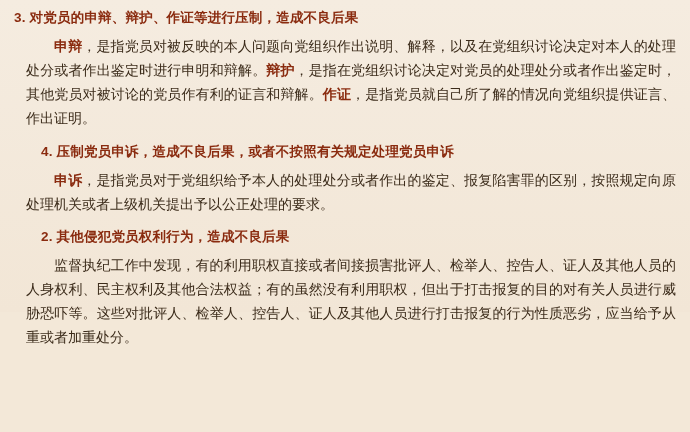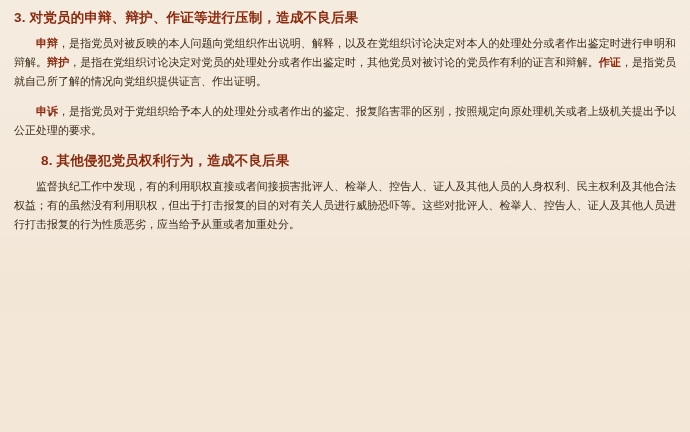--- a/index.html
+++ b/index.html
@@ -29,41 +29,42 @@
     line-height: 1.5;
     margin: 0 0 6px 0;
     text-indent: 2em;
     letter-spacing: 0.2px;
   }
   .heading.first {
     text-indent: 0;
     margin-top: 2px;
   }
   p.body {
-    font-size: 11px;
+    font-size: 14px;
     line-height: 1.72;
-    margin: 0 0 4px 0;
+    margin: 0 0 4px 12px;
     text-indent: 2em;
     text-align: justify;
     color: #3b2b1a;
   }
   .term {
     font-weight: bold;
     color: #8a2b0f;
   }
   .blockgap {
     height: 7px;
   }
 </style>
 </head>
 <body>
 
 <div class="page">
   <div id="content">
       <div class="heading first">3. 对党员的申辩、辩护、作证等进行压制，造成不良后果</div>
       <p class="body"><span class="term">申辩</span><span>，是指党员对被反映的本人问题向党组织作出说明、解释，以及在党组织讨论决定对本人的处理处分或者作出鉴定时进行申明和辩解。</span><span class="term">辩护</span><span>，是指在党组织讨论决定对党员的处理处分或者作出鉴定时，其他党员对被讨论的党员作有利的证言和辩解。</span><span class="term">作证</span><span>，是指党员就自己所了解的情况向党组织提供证言、作出证明。</span></p>
       <div class="blockgap"></div>
+      <div class="heading">4. 压制党员申诉，造成不良后果，或者不按照有关规定处理党员申诉</div>
       <p class="body"><span class="term">申诉</span><span>，是指党员对于党组织给予本人的处理处分或者作出的鉴定、报复陷害罪的区别，按照规定向原处理机关或者上级机关提出予以公正处理的要求。</span></p>
       <div class="blockgap"></div>
-      <div class="heading">8. 其他侵犯党员权利行为，造成不良后果</div>
+      <div class="heading">2. 其他侵犯党员权利行为，造成不良后果</div>
       <p class="body"><span>监督执纪工作中发现，有的利用职权直接或者间接损害批评人、检举人、控告人、证人及其他人员的人身权利、民主权利及其他合法权益；有的虽然没有利用职权，但出于打击报复的目的对有关人员进行威胁恐吓等。这些对批评人、检举人、控告人、证人及其他人员进行打击报复的行为性质恶劣，应当给予从重或者加重处分。</span></p>
     </div>
 </div>
 
 </body></html>

